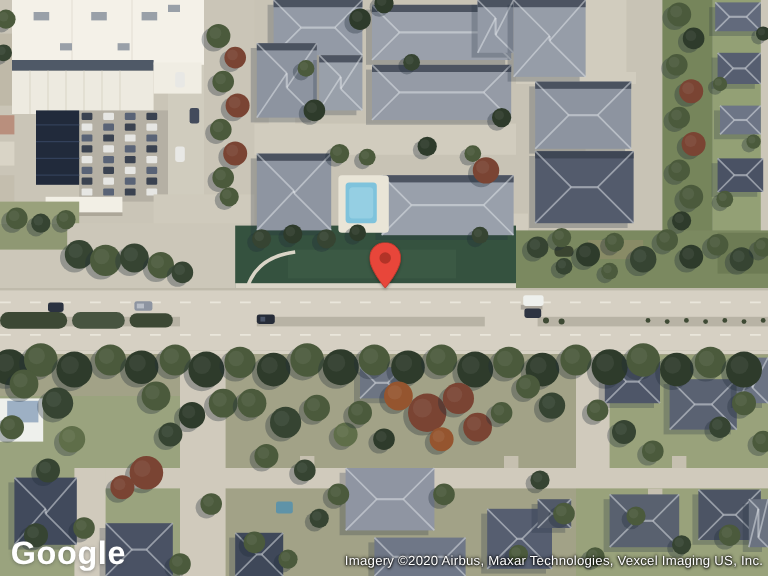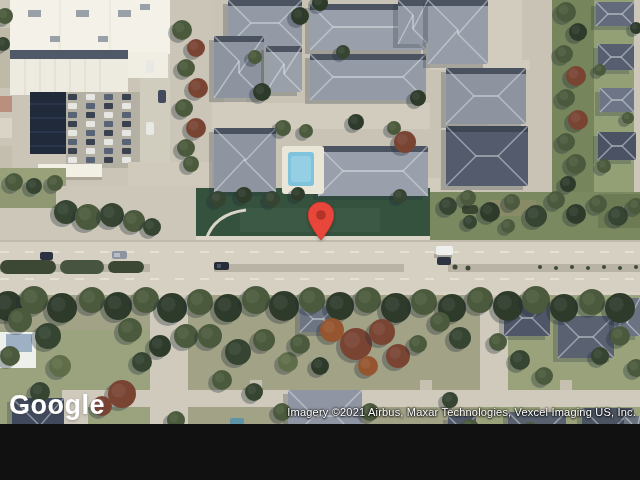--- a/index.html
+++ b/index.html
@@ -1,19 +1,19 @@
 <!DOCTYPE html>
 <html><head>
 <meta charset="utf-8">
 <style>
   * { box-sizing: border-box; }
   html, body { margin: 0; padding: 0; background: #111; }
   #viewport {
     position: relative;
-    width: 640px; height: 424px;
+    width: 640px; height: 480px;
     overflow: hidden;
     font-family: "Liberation Sans", sans-serif;
     cursor: grab;
     background: #b3ad9b;
   }
   #terrain { position: absolute; left: 0; top: 0; display: block; }
   #pin {
     position: absolute;
     width: 26px; height: 38px;
     filter: drop-shadow(0 1px 1.5px rgba(0,0,0,.35));
@@ -828,14 +828,14 @@
       </g>
   </svg>
 
   <svg id="pin" viewBox="0 0 26 38" xmlns="http://www.w3.org/2000/svg" style="left: 308px; top: 202px;">
     <path d="M13 0 C5.82 0 0 5.82 0 13 c0 9.75 13 25 13 25 s13 -15.25 13 -25 C26 5.82 20.18 0 13 0 Z" stroke="#C03A2E" stroke-width="0.8" fill="#E8463A"></path>
     <circle cx="13" cy="13" r="4.8" fill="#B23327"></circle>
   </svg>
 
   <div id="glogo">Google</div>
 
-  <div id="attr">Imagery ©2021 Airbus, Maxar Technologies, Vexcel Imaging US, Inc.</div>
+  <div id="attr">Imagery ©2020 Airbus, Maxar Technologies, Vexcel Imaging US, Inc.</div>
 </div>
 
 </body></html>

